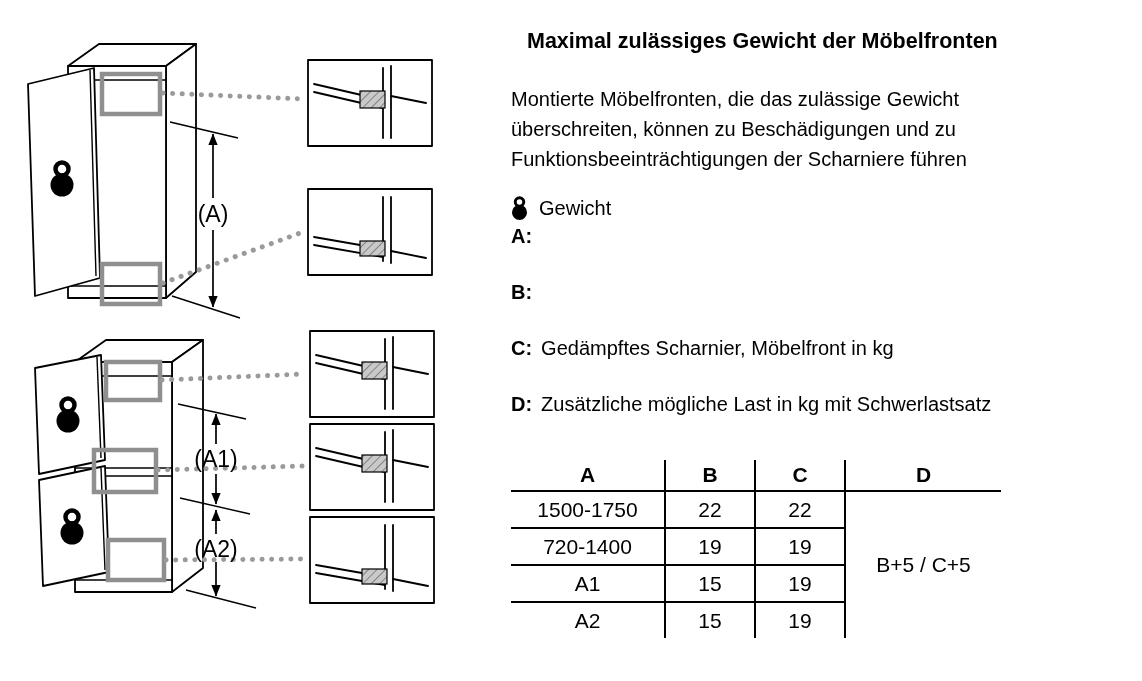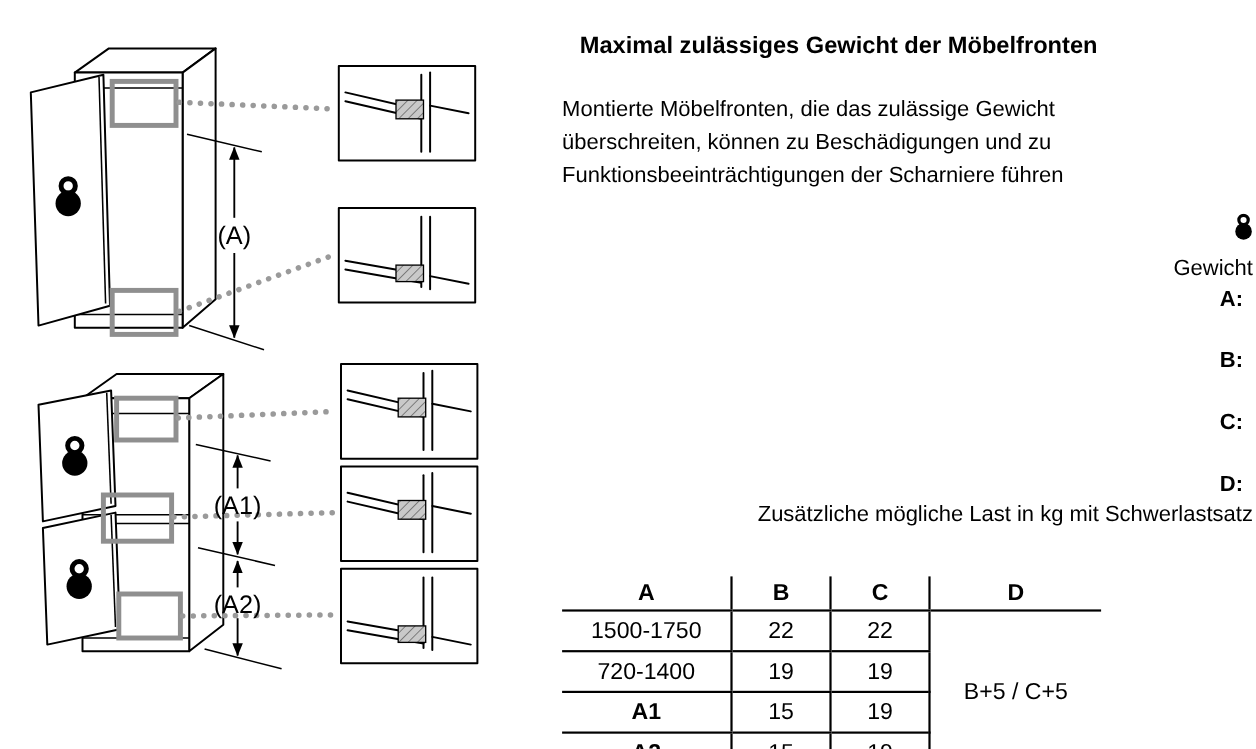--- a/index.html
+++ b/index.html
@@ -5,34 +5,34 @@
   html,body{margin:0;padding:0;}
   body{
     width:1142px;height:681px;background:#ffffff;color:#000;
     font-family:"Liberation Sans", sans-serif;
     position:relative;overflow:hidden;
   }
   .diagram-panel{position:absolute;left:0;top:0;width:500px;height:681px;}
   .content{position:absolute;left:511px;top:28px;width:628px;}
   .title{font-size:21.5px;font-weight:bold;line-height:26px;margin:0 0 30px 16px;}
   .intro{font-size:20px;line-height:30px;max-width:575px;margin:0 0 20px 0;}
-  .legend-row{font-size:20px;line-height:28px;white-space:nowrap;display:flex;align-items:flex-end;flex-direction:column;}
+  .legend-row{font-size:20px;line-height:28px;white-space:nowrap;display:flex;align-items:center;}
   .legend-row .key{font-weight:bold;margin-right:9px;}
   .legend-row.spaced{margin-top:28px;}
   .weight-row{gap:11px;}
   .legend-weight-icon{flex:0 0 auto;}
 
   
   .weights{border-collapse:collapse;margin-top:42px;font-size:21px;table-layout:fixed;}
   .weights th,.weights td{text-align:center;padding:0;}
   .weights th{font-weight:bold;height:30px;border-bottom:2px solid #000;}
   .weights td{height:35px;font-weight:normal;}
   .weights .vl{border-left:2px solid #000;}
   .weights .hb{border-bottom:2px solid #000;}
-  .weights .strong{font-weight:bold;text-align:center;}
+  .weights .strong{font-weight:normal;text-align:center;}
 
   
   .ln{fill:none;stroke:#000;stroke-width:1.8;stroke-linejoin:round;stroke-linecap:round;}
   .face{fill:#fff;stroke:#000;stroke-width:1.8;stroke-linejoin:round;}
   .thin{stroke:#000;stroke-width:1.4;}
   .dim{stroke:#000;stroke-width:1.7;fill:none;}
   .dotted{stroke:#9a9a9a;stroke-width:5;stroke-dasharray:0.1 9.5;stroke-linecap:round;fill:none;}
   .hl{fill:none;stroke:#8f8f8f;stroke-width:4.5;}
   .dim-label{font-size:23px;fill:#000;font-family:"Liberation Sans", sans-serif;}
 </style>
@@ -171,20 +171,21 @@
     </div>
 
     <div class="legend-row">
       <span class="key">A:</span>
     </div>
     <div class="legend-row spaced">
       <span class="key">B:</span>
     </div>
     <div class="legend-row spaced">
       <span class="key">C:</span>
+      <span class="txt">Gedämpftes Scharnier, Möbelfront in kg</span>
     </div>
     <div class="legend-row spaced">
       <span class="key">D:</span>
       <span class="txt">Zusätzliche mögliche Last in kg mit Schwerlastsatz</span>
     </div>
   </div>
 
   <table class="weights">
     <colgroup>
       <col style="width:154px">

